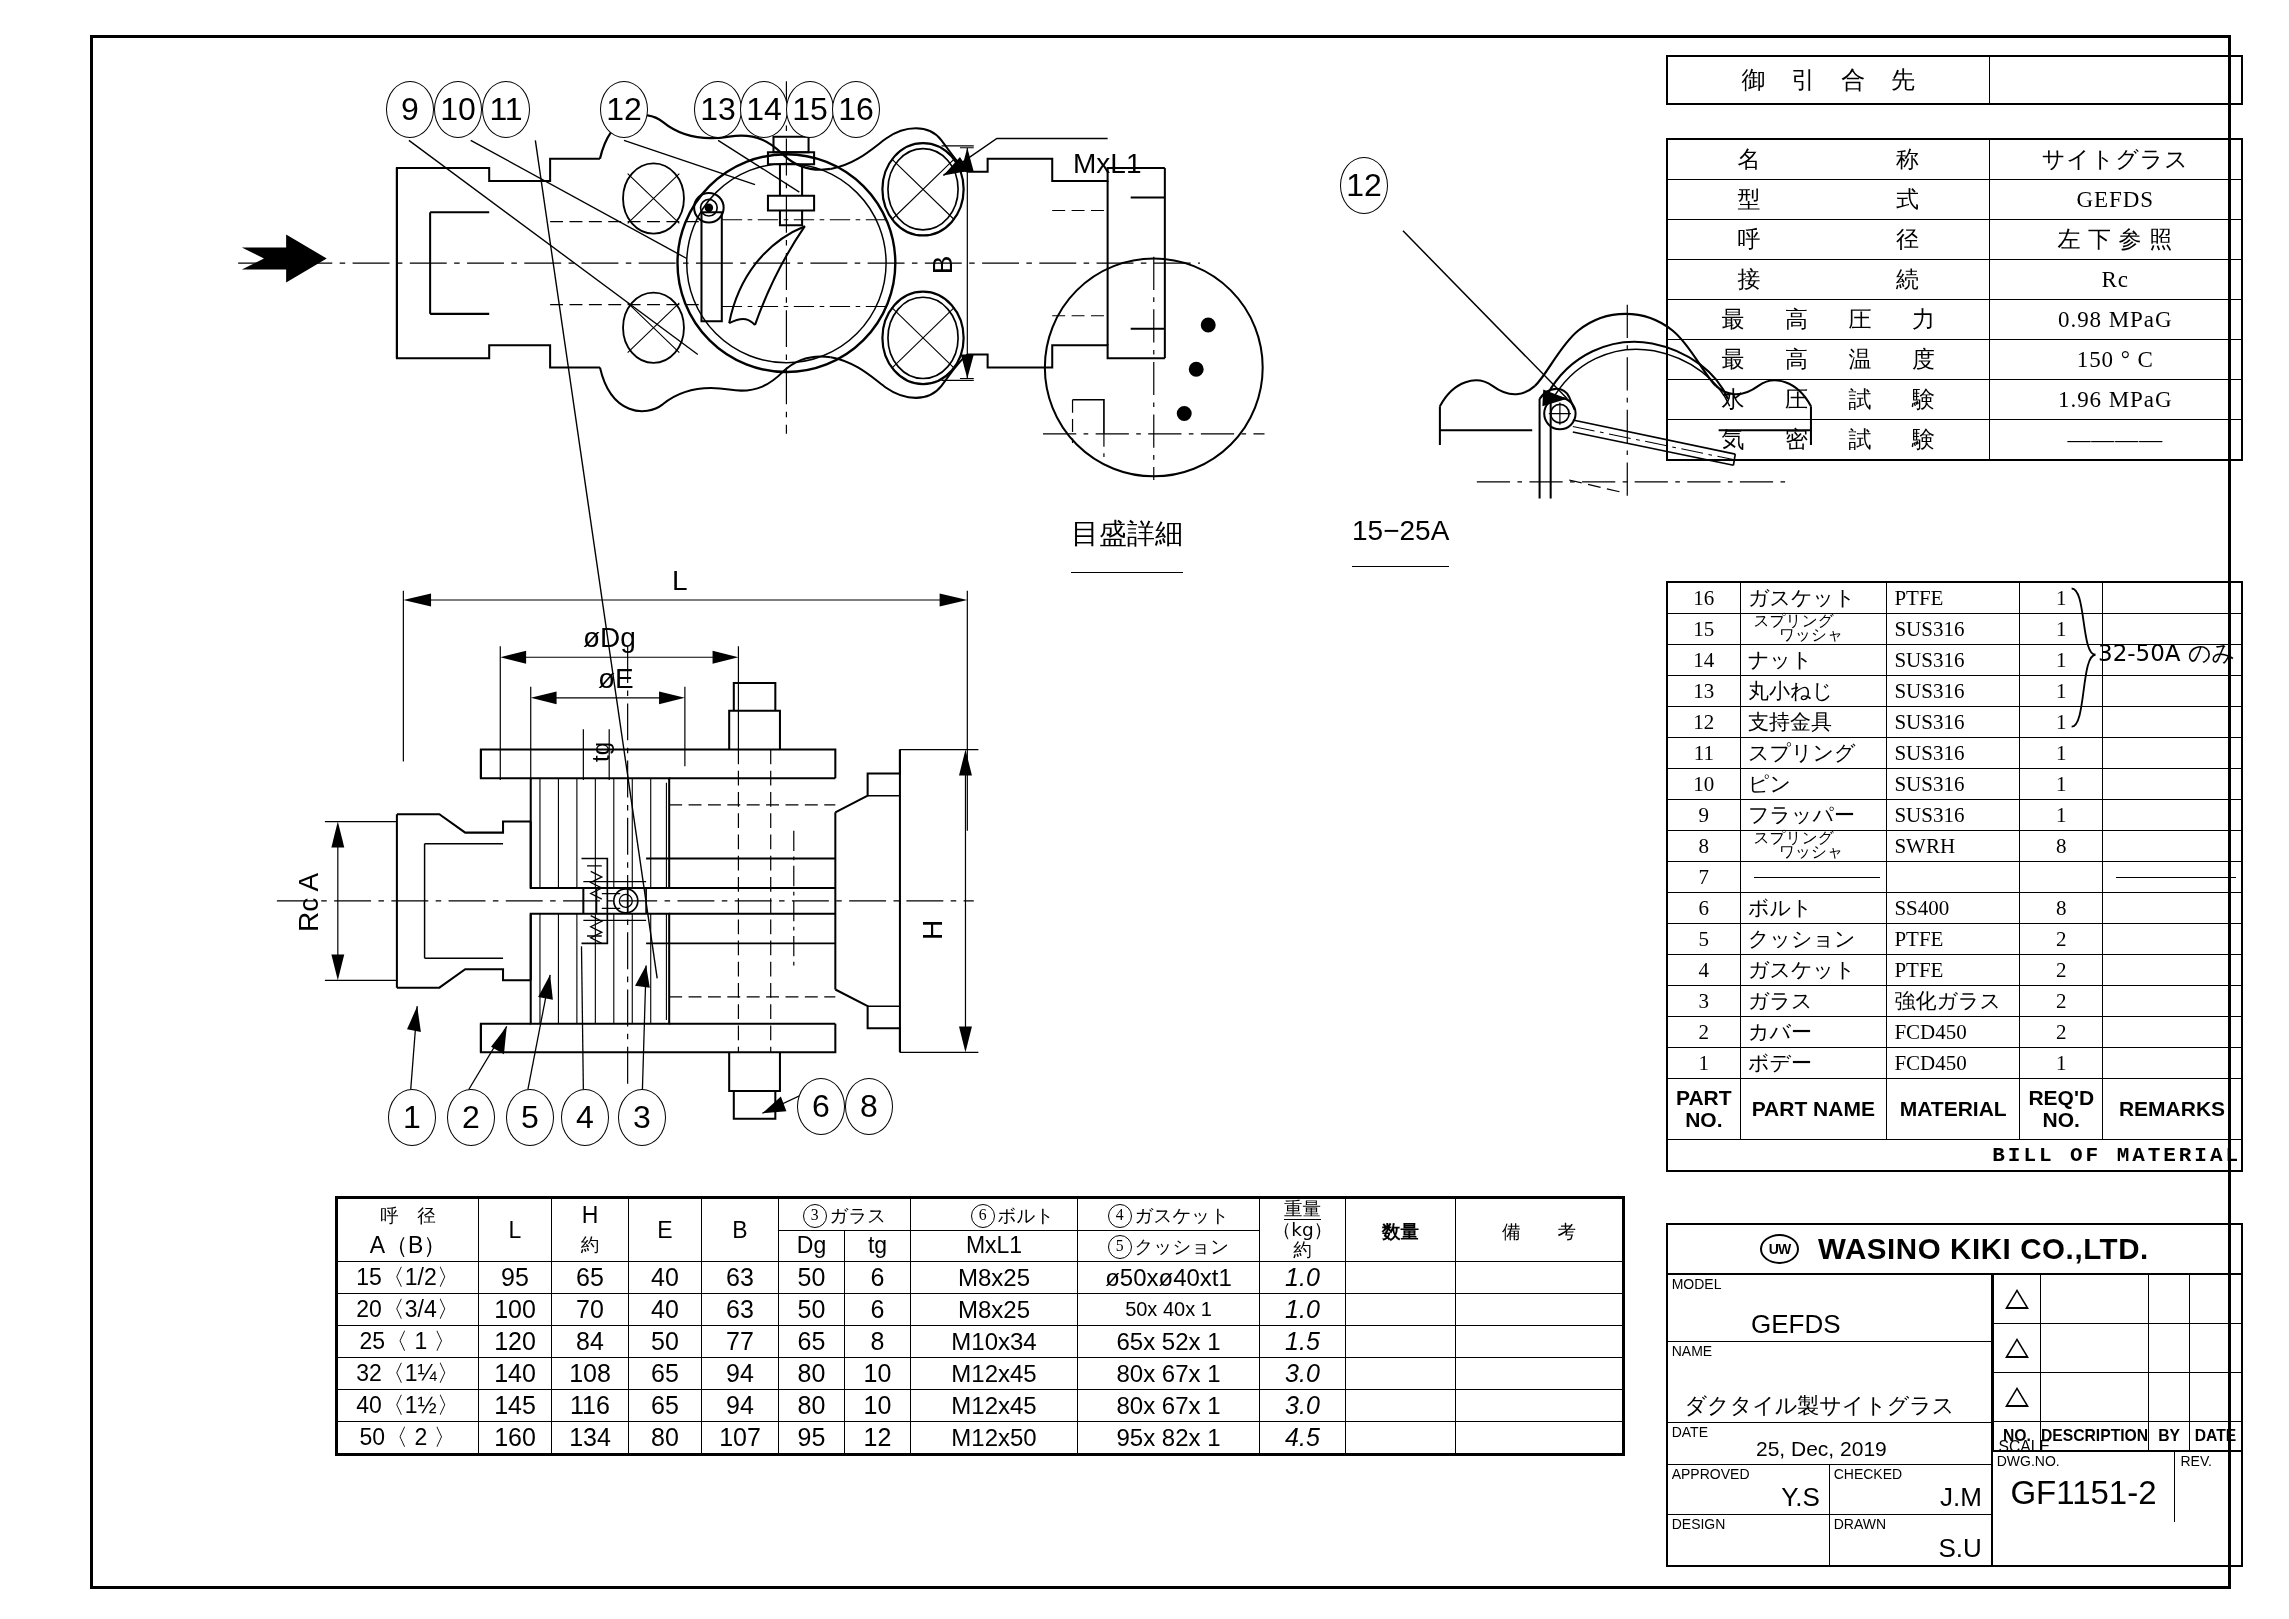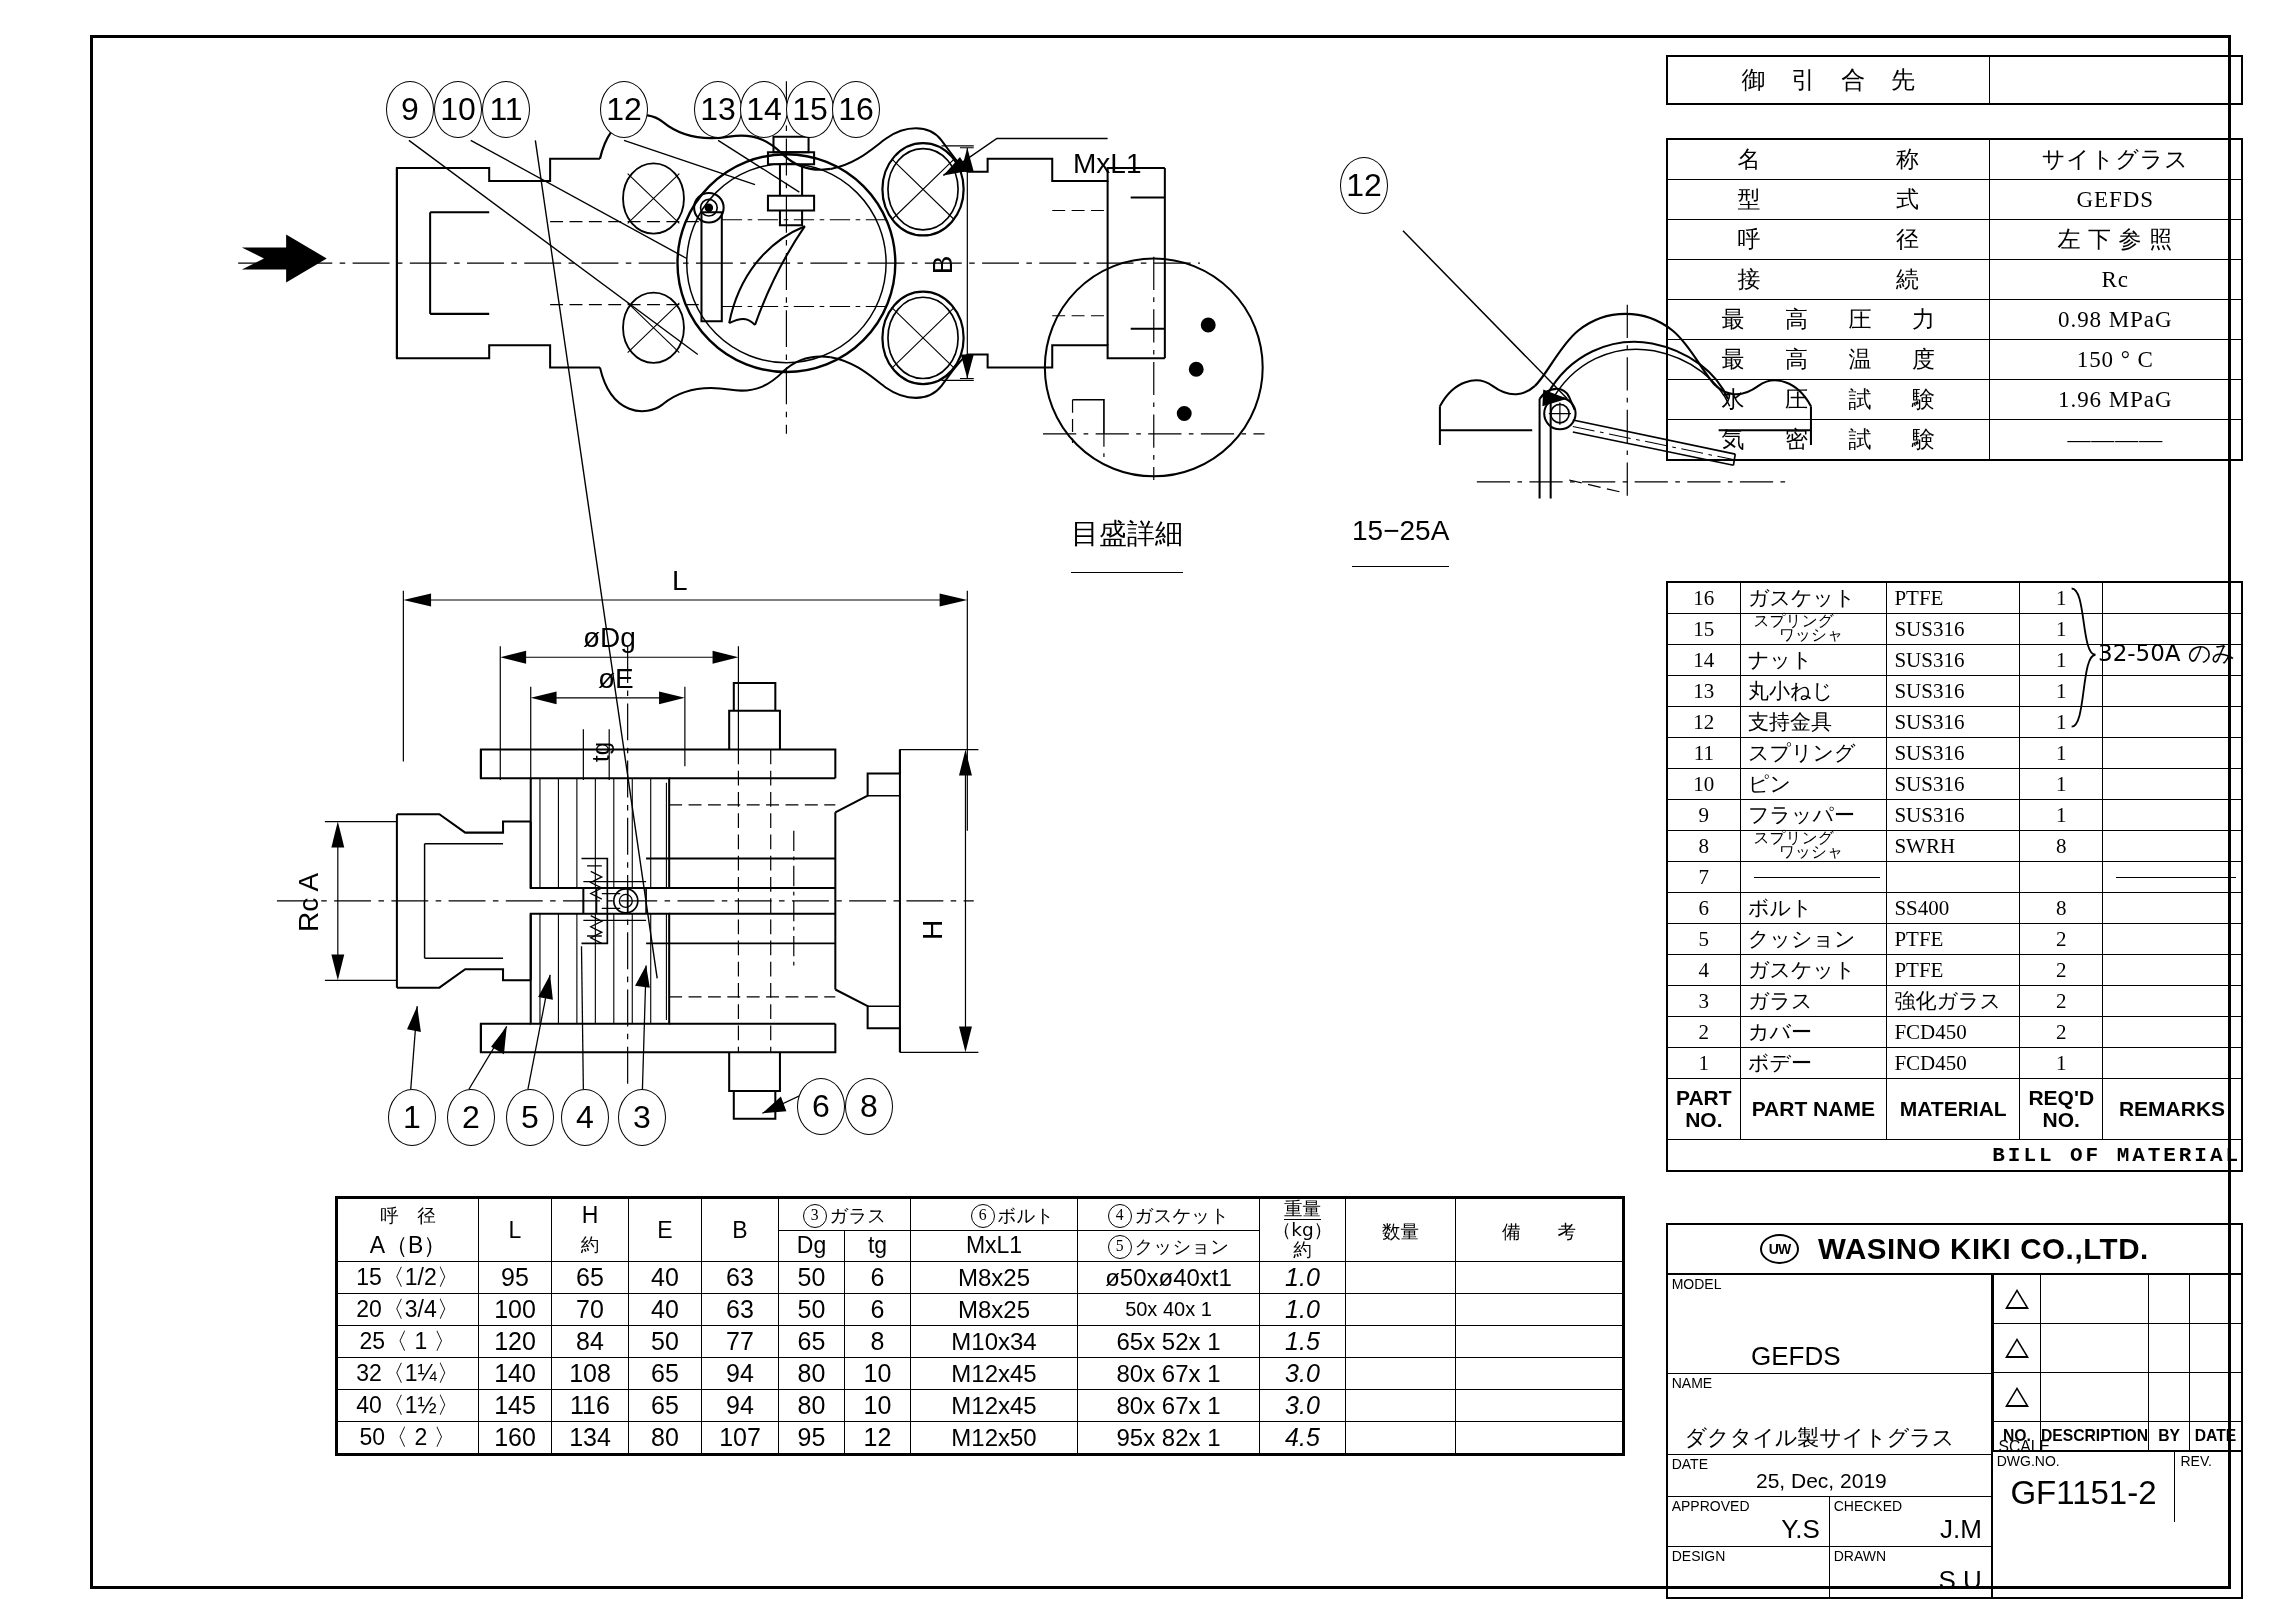--- a/index.html
+++ b/index.html
@@ -579,21 +579,21 @@
     </div>
   </div>
 
   <div id="title-block">
     <div id="company-row">
       <div id="logo">UW</div>
       <div id="company-name">WASINO KIKI CO.,LTD.</div>
     </div>
     <div id="tb-body">
       <div id="tb-left">
-        <div class="tb-cell" style="height:99px;padding-left:32px;">
+        <div class="tb-cell" style="height:67px;padding-left:32px;">
           <span class="tb-lab">MODEL</span>
           <span class="tb-val" style="right:auto;left:83px;">GEFDS</span>
         </div>
         <div class="tb-cell" style="height:81px;">
           <span class="tb-lab">NAME</span>
           <span class="tb-val jp">ダクタイル製サイトグラス</span>
         </div>
         <div class="tb-cell" style="height:42px;">
           <span class="tb-lab">DATE</span>
           <span class="tb-val date">25, Dec, 2019</span>
@@ -694,21 +694,21 @@
           <td class="hd" style="width:181px;">
             <span class="cnum">4</span><span class="jpsm">ガスケット</span>
           </td>
           <td class="hd" rowspan="2" style="width:85px;">
             <div style="line-height:1.12;font-size:18.5px;" class="jpsm">
               <span style="border-bottom:1.8px solid #000;">重量</span><br>
               <span>（kg）</span><br>
               <span>約</span>
             </div>
           </td>
-          <td class="hd" rowspan="2" style="width:109px;"><span class="jpsm">数量</span></td>
+          <td class="hd" rowspan="2" style="width:109px;font-weight:bold;"><span class="jpsm">数量</span></td>
           <td class="hd" rowspan="2" style="width:166px;"><span class="jpsm">備　　考</span></td>
         </tr>
         <tr>
           <td class="hd" style="width:65px;">Dg</td>
           <td class="hd" style="width:65px;">tg</td>
           <td class="hd">MxL1</td>
           <td class="hd">
             <span class="cnum">5</span><span class="jpsm">クッション</span>
           </td>
         </tr>

